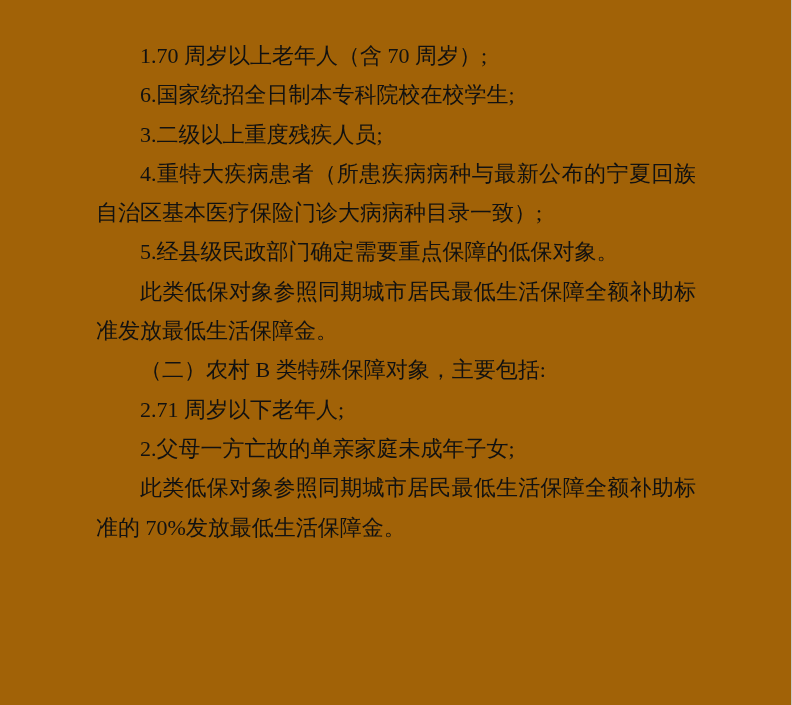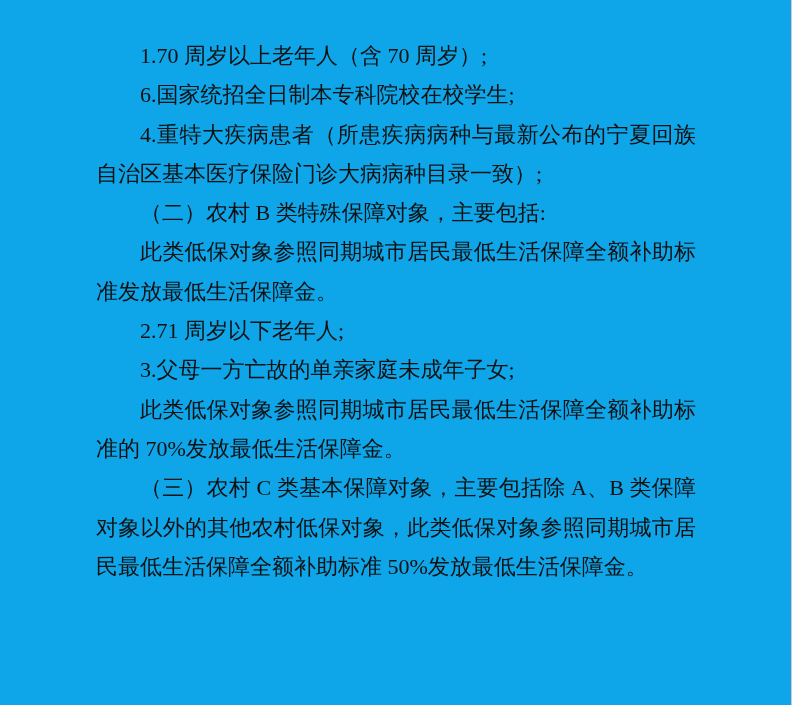--- a/index.html
+++ b/index.html
@@ -11,21 +11,21 @@
     width: 792px;
     height: 705px;
     overflow: hidden;
     position: relative;
   }
   .page {
     box-sizing: border-box;
     width: 792px;
     height: 705px;
     padding: 36px 96px 0 96px;
-    background: #0ea5e9;
+    background: #a16207;
     font-family: "Liberation Serif", "DejaVu Serif", serif;
     font-size: 22px;
     line-height: 39.3px;
     color: #111111;
   }
   .page p {
     margin: 0;
     padding: 0;
     text-indent: 44px;
     text-align: justify;
@@ -39,22 +39,23 @@
     height: 705px;
     background: #cccccc;
   }
 </style>
 </head>
 <body>
 
 <div class="page">
   <p>1.70 周岁以上老年人（含 70 周岁）;</p>
   <p>6.国家统招全日制本专科院校在校学生;</p>
+  <p>3.二级以上重度残疾人员;</p>
   <p>4.重特大疾病患者（所患疾病病种与最新公布的宁夏回族自治区基本医疗保险门诊大病病种目录一致）;</p>
+  <p>5.经县级民政部门确定需要重点保障的低保对象。</p>
+  <p>此类低保对象参照同期城市居民最低生活保障全额补助标准发放最低生活保障金。</p>
   <p>（二）农村 B 类特殊保障对象，主要包括:</p>
-  <p>此类低保对象参照同期城市居民最低生活保障全额补助标准发放最低生活保障金。</p>
   <p>2.71 周岁以下老年人;</p>
-  <p>3.父母一方亡故的单亲家庭未成年子女;</p>
+  <p>2.父母一方亡故的单亲家庭未成年子女;</p>
   <p>此类低保对象参照同期城市居民最低生活保障全额补助标准的 70%发放最低生活保障金。</p>
-  <p>（三）农村 C 类基本保障对象，主要包括除 A、B 类保障对象以外的其他农村低保对象，此类低保对象参照同期城市居民最低生活保障全额补助标准 50%发放最低生活保障金。</p>
 </div>
 
 <div class="page-edge-divider"></div>
 
 </body></html>

